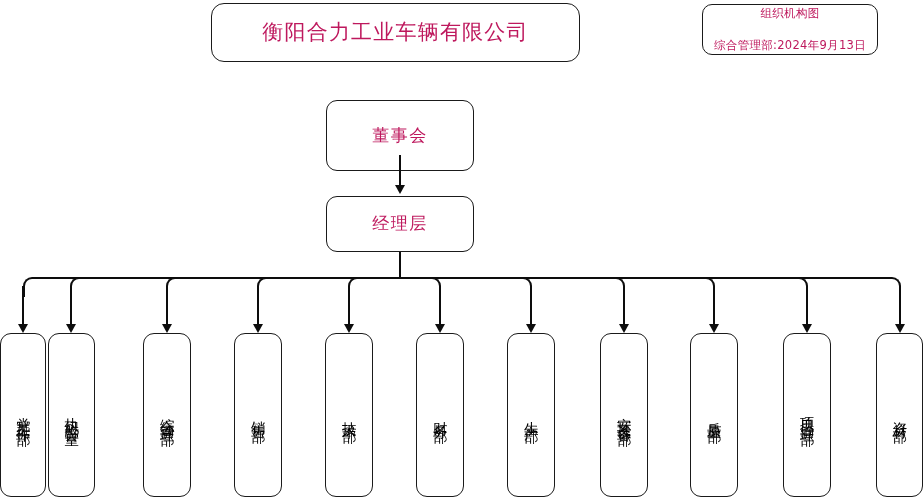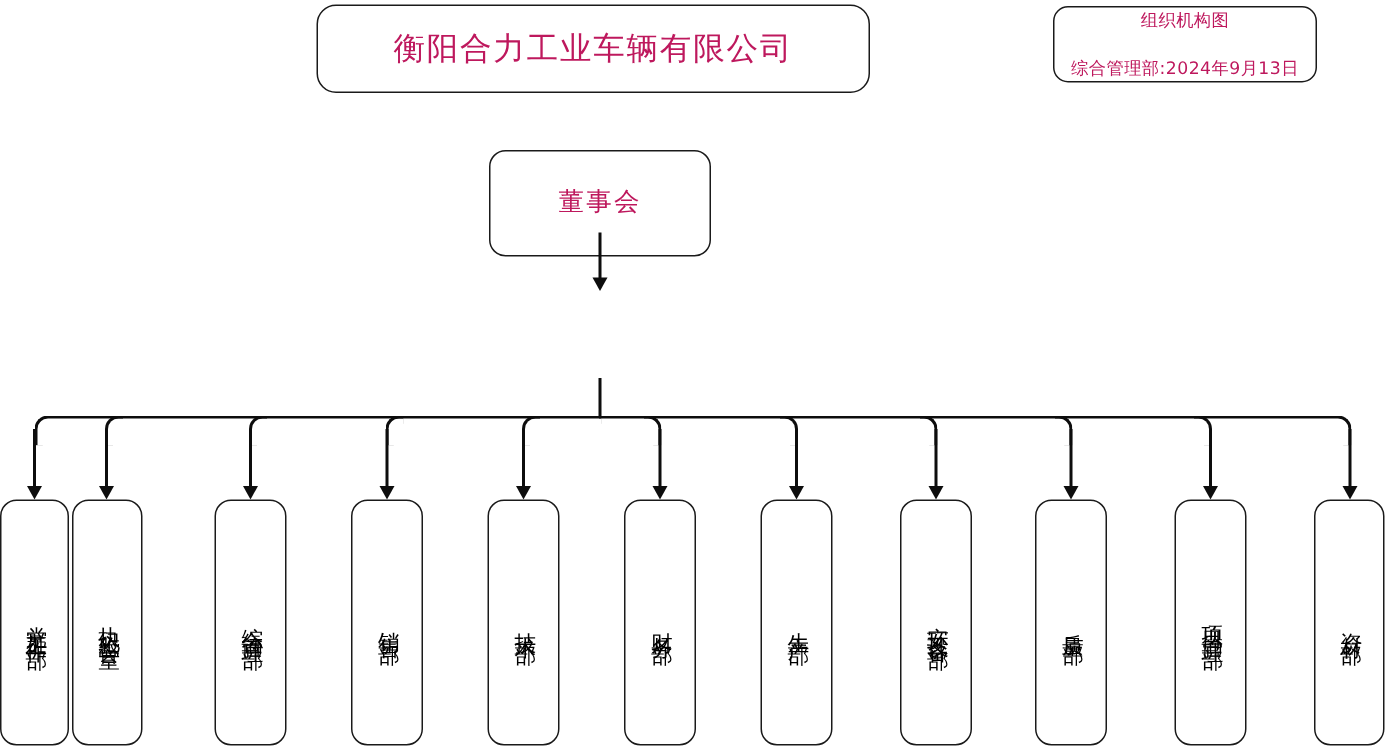--- a/index.html
+++ b/index.html
@@ -114,20 +114,21 @@
   <div class="node node-info">
     <span class="l1">组织机构图</span>
     <span class="l2">综合管理部:2024年9月13日</span>
   </div>
 
   <div class="node node-board">董事会</div>
 
   <div class="conn vline" style="left:399px;top:155px;height:32px;"></div>
   <div class="arrow" style="left:395px;top:185px;"></div>
 
+  <div class="node node-mgmt">经理层</div>
 
   <div class="conn vline" style="left:399px;top:252px;height:26px;"></div>
 
   <div class="elbow" style="left:23px;top:277px;width:378px;height:20px;"></div>
 
   <div class="elbow-r" style="left:399px;top:277px;width:502px;height:20px;"></div>
 
   <div class="conn vline" style="left:22px;top:286px;height:42px;"></div>
   <div class="arrow" style="left:18px;top:324px;"></div>
 

